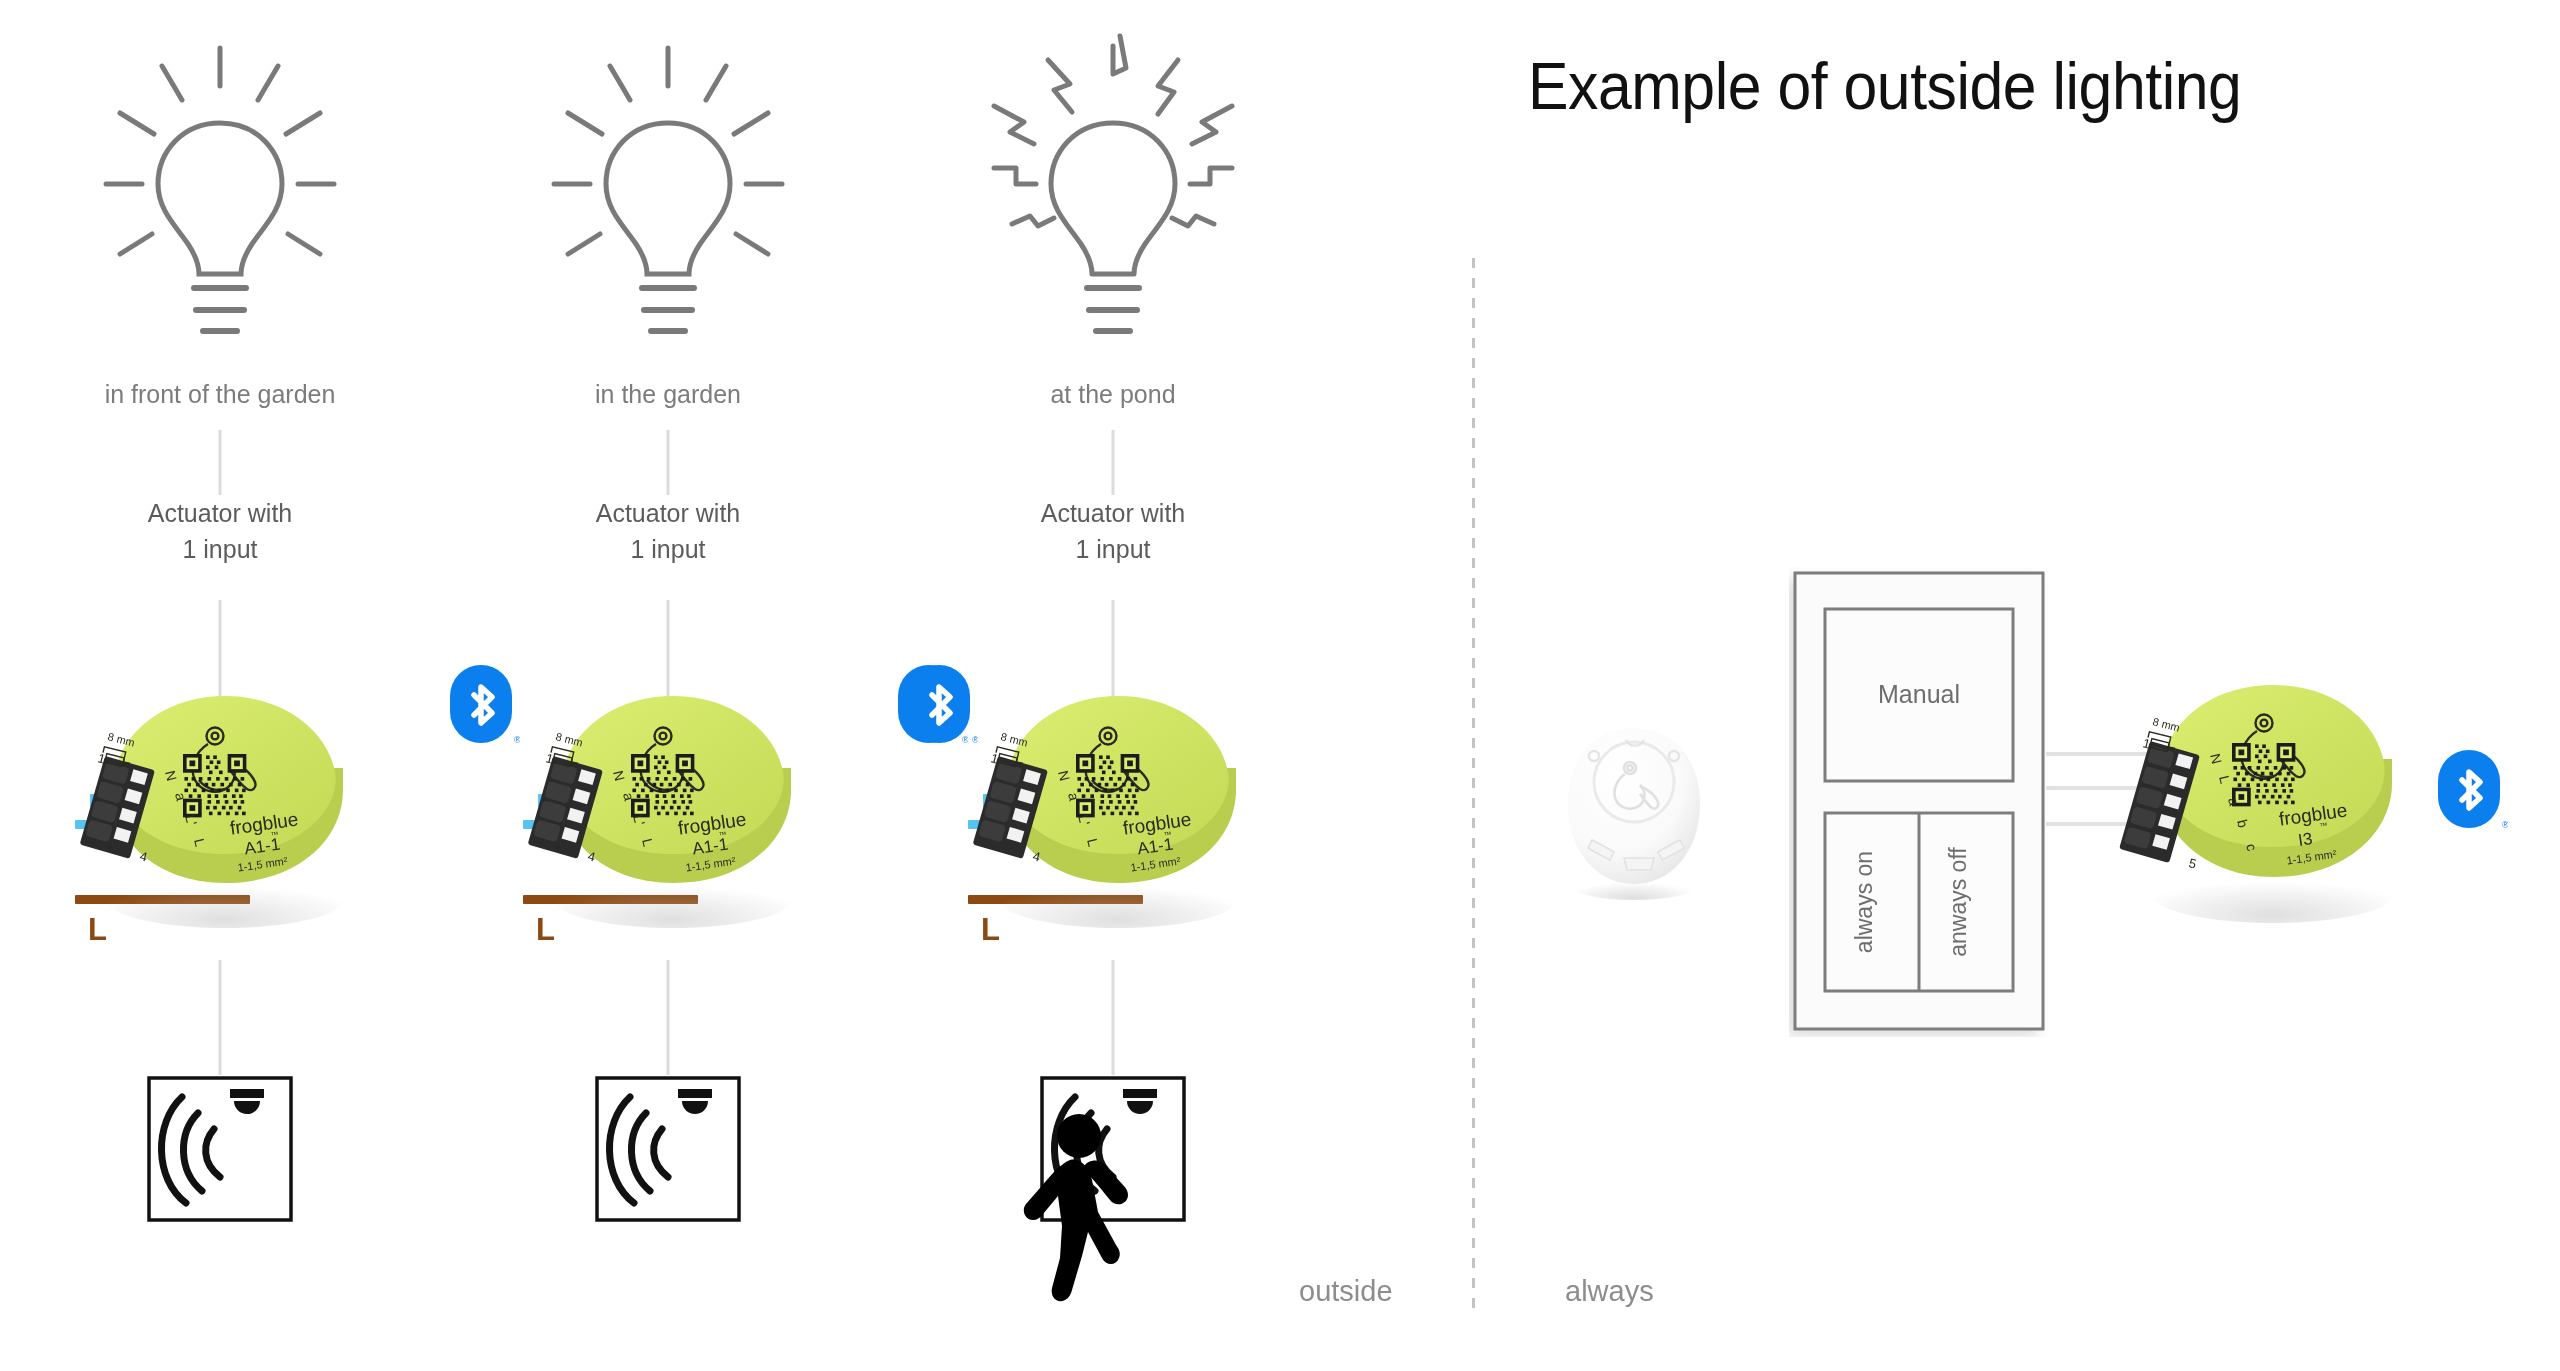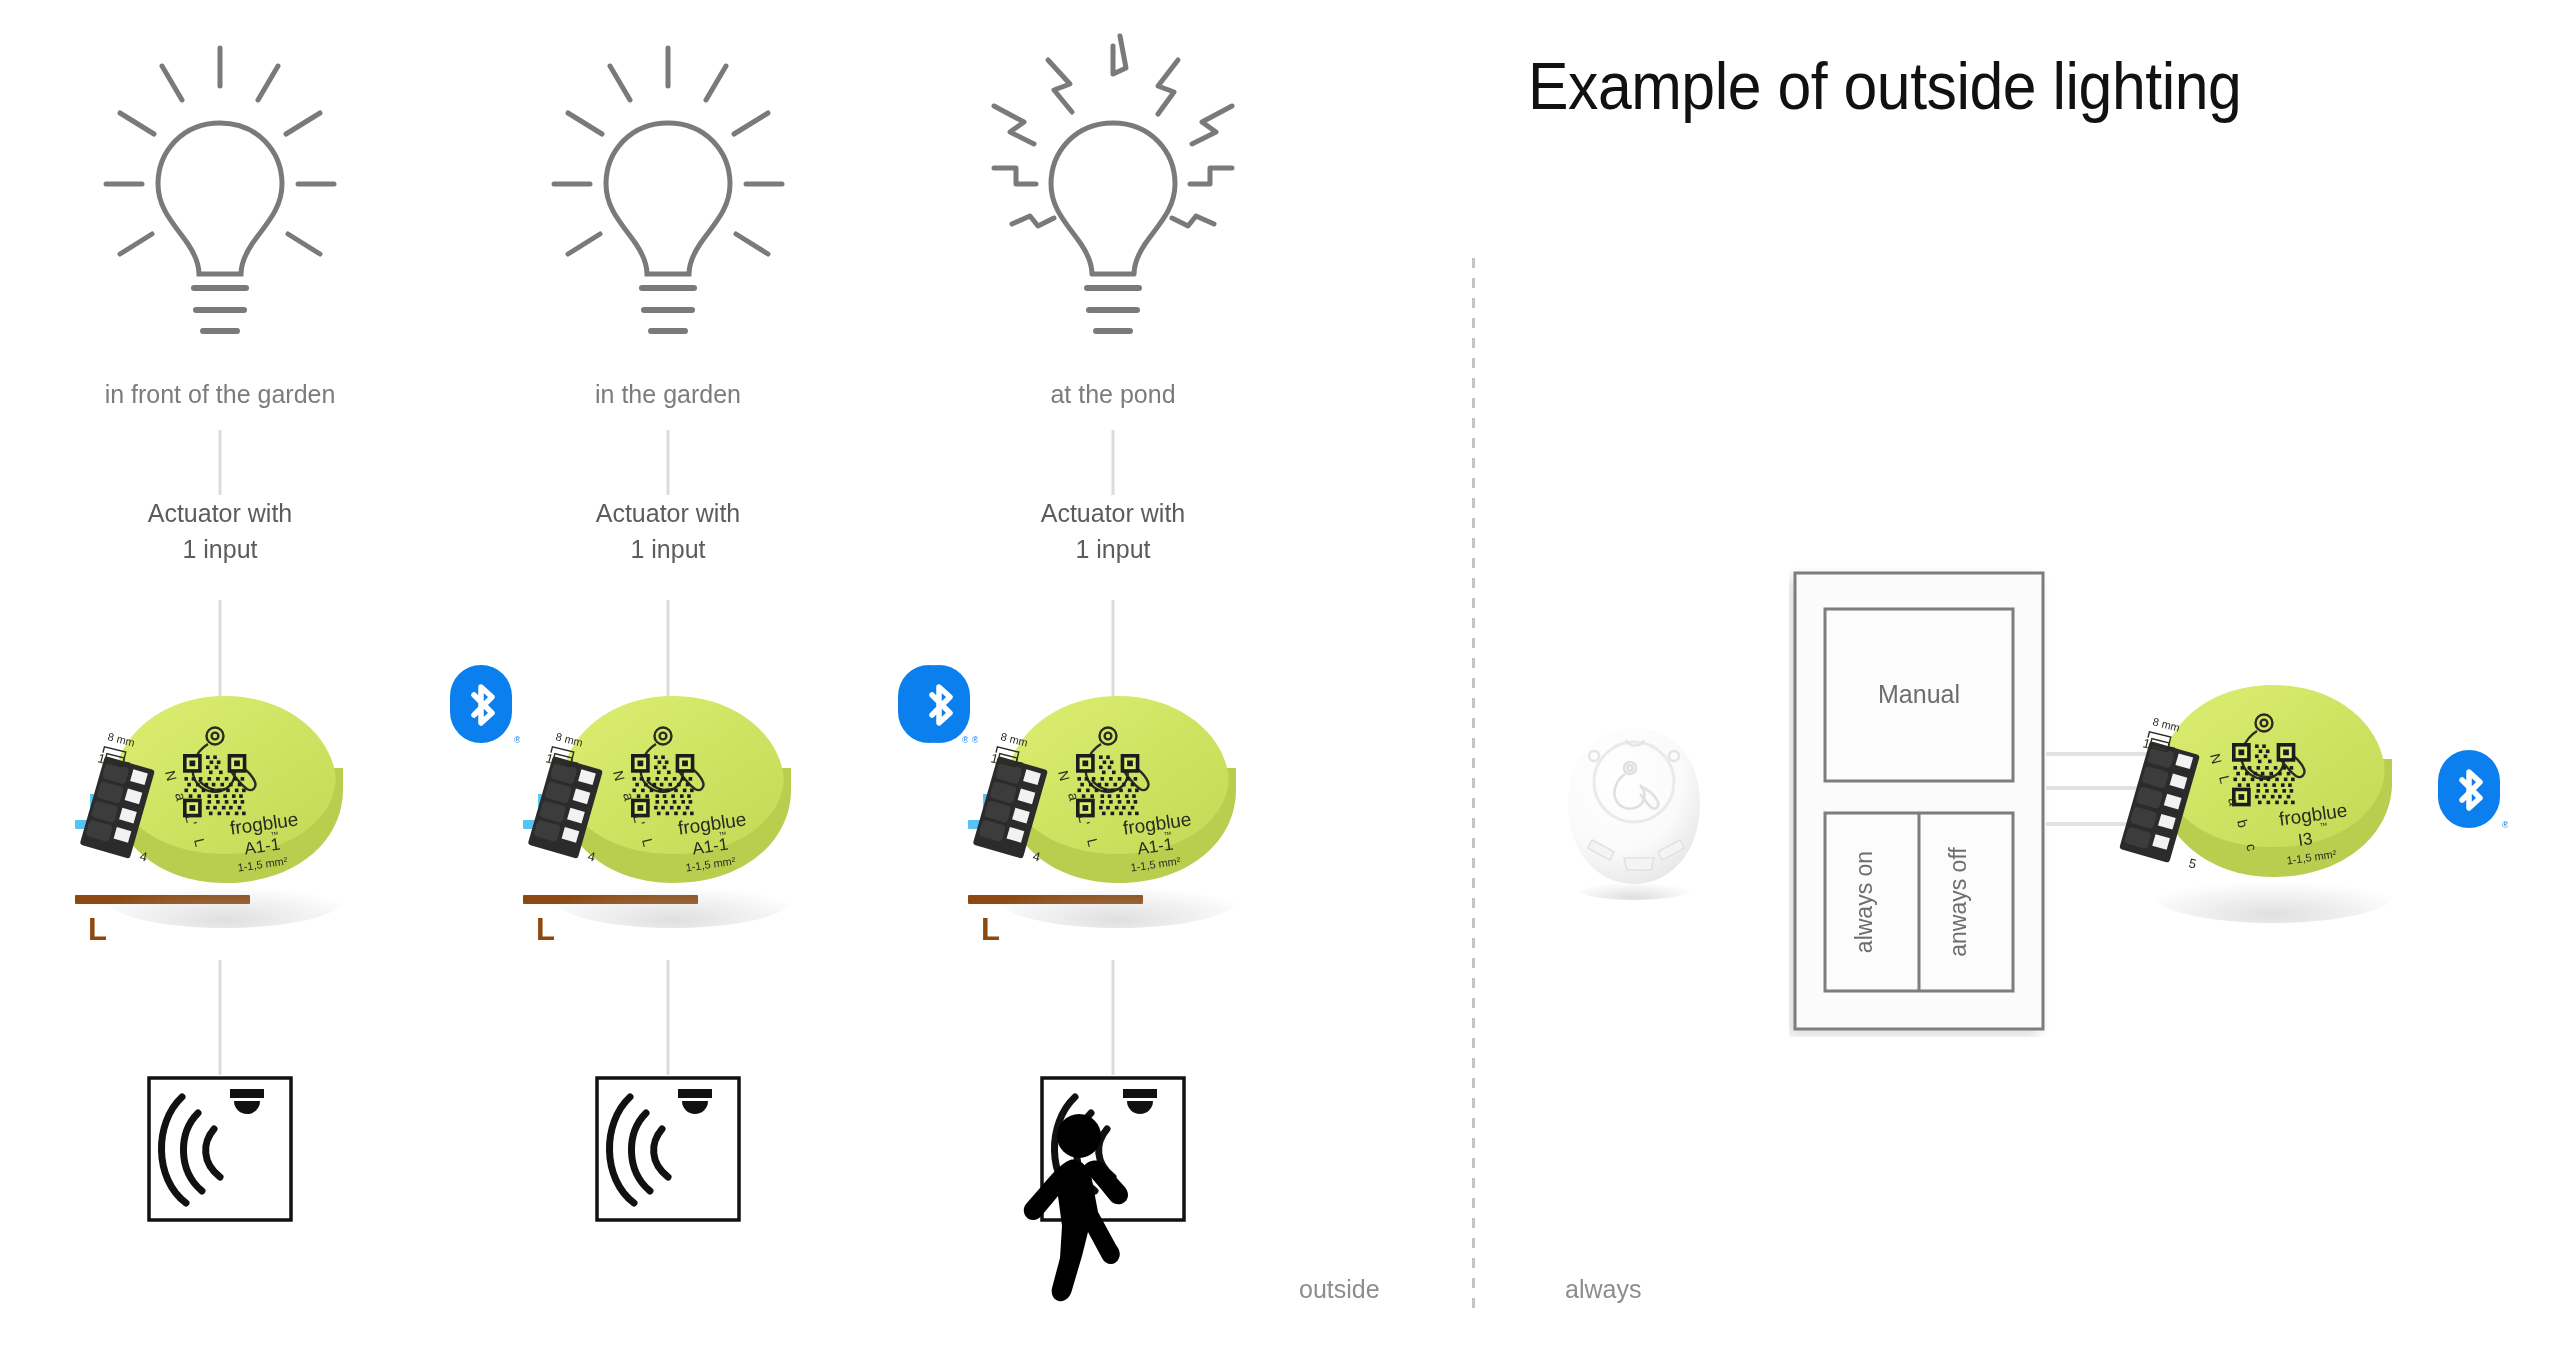--- a/index.html
+++ b/index.html
@@ -30,21 +30,21 @@
   #outside-inside-divider {
     left: 1472px; top: 258px;
     width: 3px; height: 1050px;
     background-image: linear-gradient(to bottom, #b9b9b9 0 10px, rgba(0,0,0,0) 10px 20px);
     background-size: 3px 20px;
     opacity: .85;
   }
 
   
   .zone-label {
-    font-size: 25px; color: #8d8d8d;
+    font-size: 29px; color: #8d8d8d;
     white-space: nowrap;
   }
   #zone-outside { left: 1299px; top: 1275px; }
   #zone-inside  { left: 1565px; top: 1275px; }
 
   
   .col { width: 440px; }
   #col-0 { left: 0px;   top: 0; }
   #col-1 { left: 448px; top: 0; }
   #col-2 { left: 893px; top: 0; }

